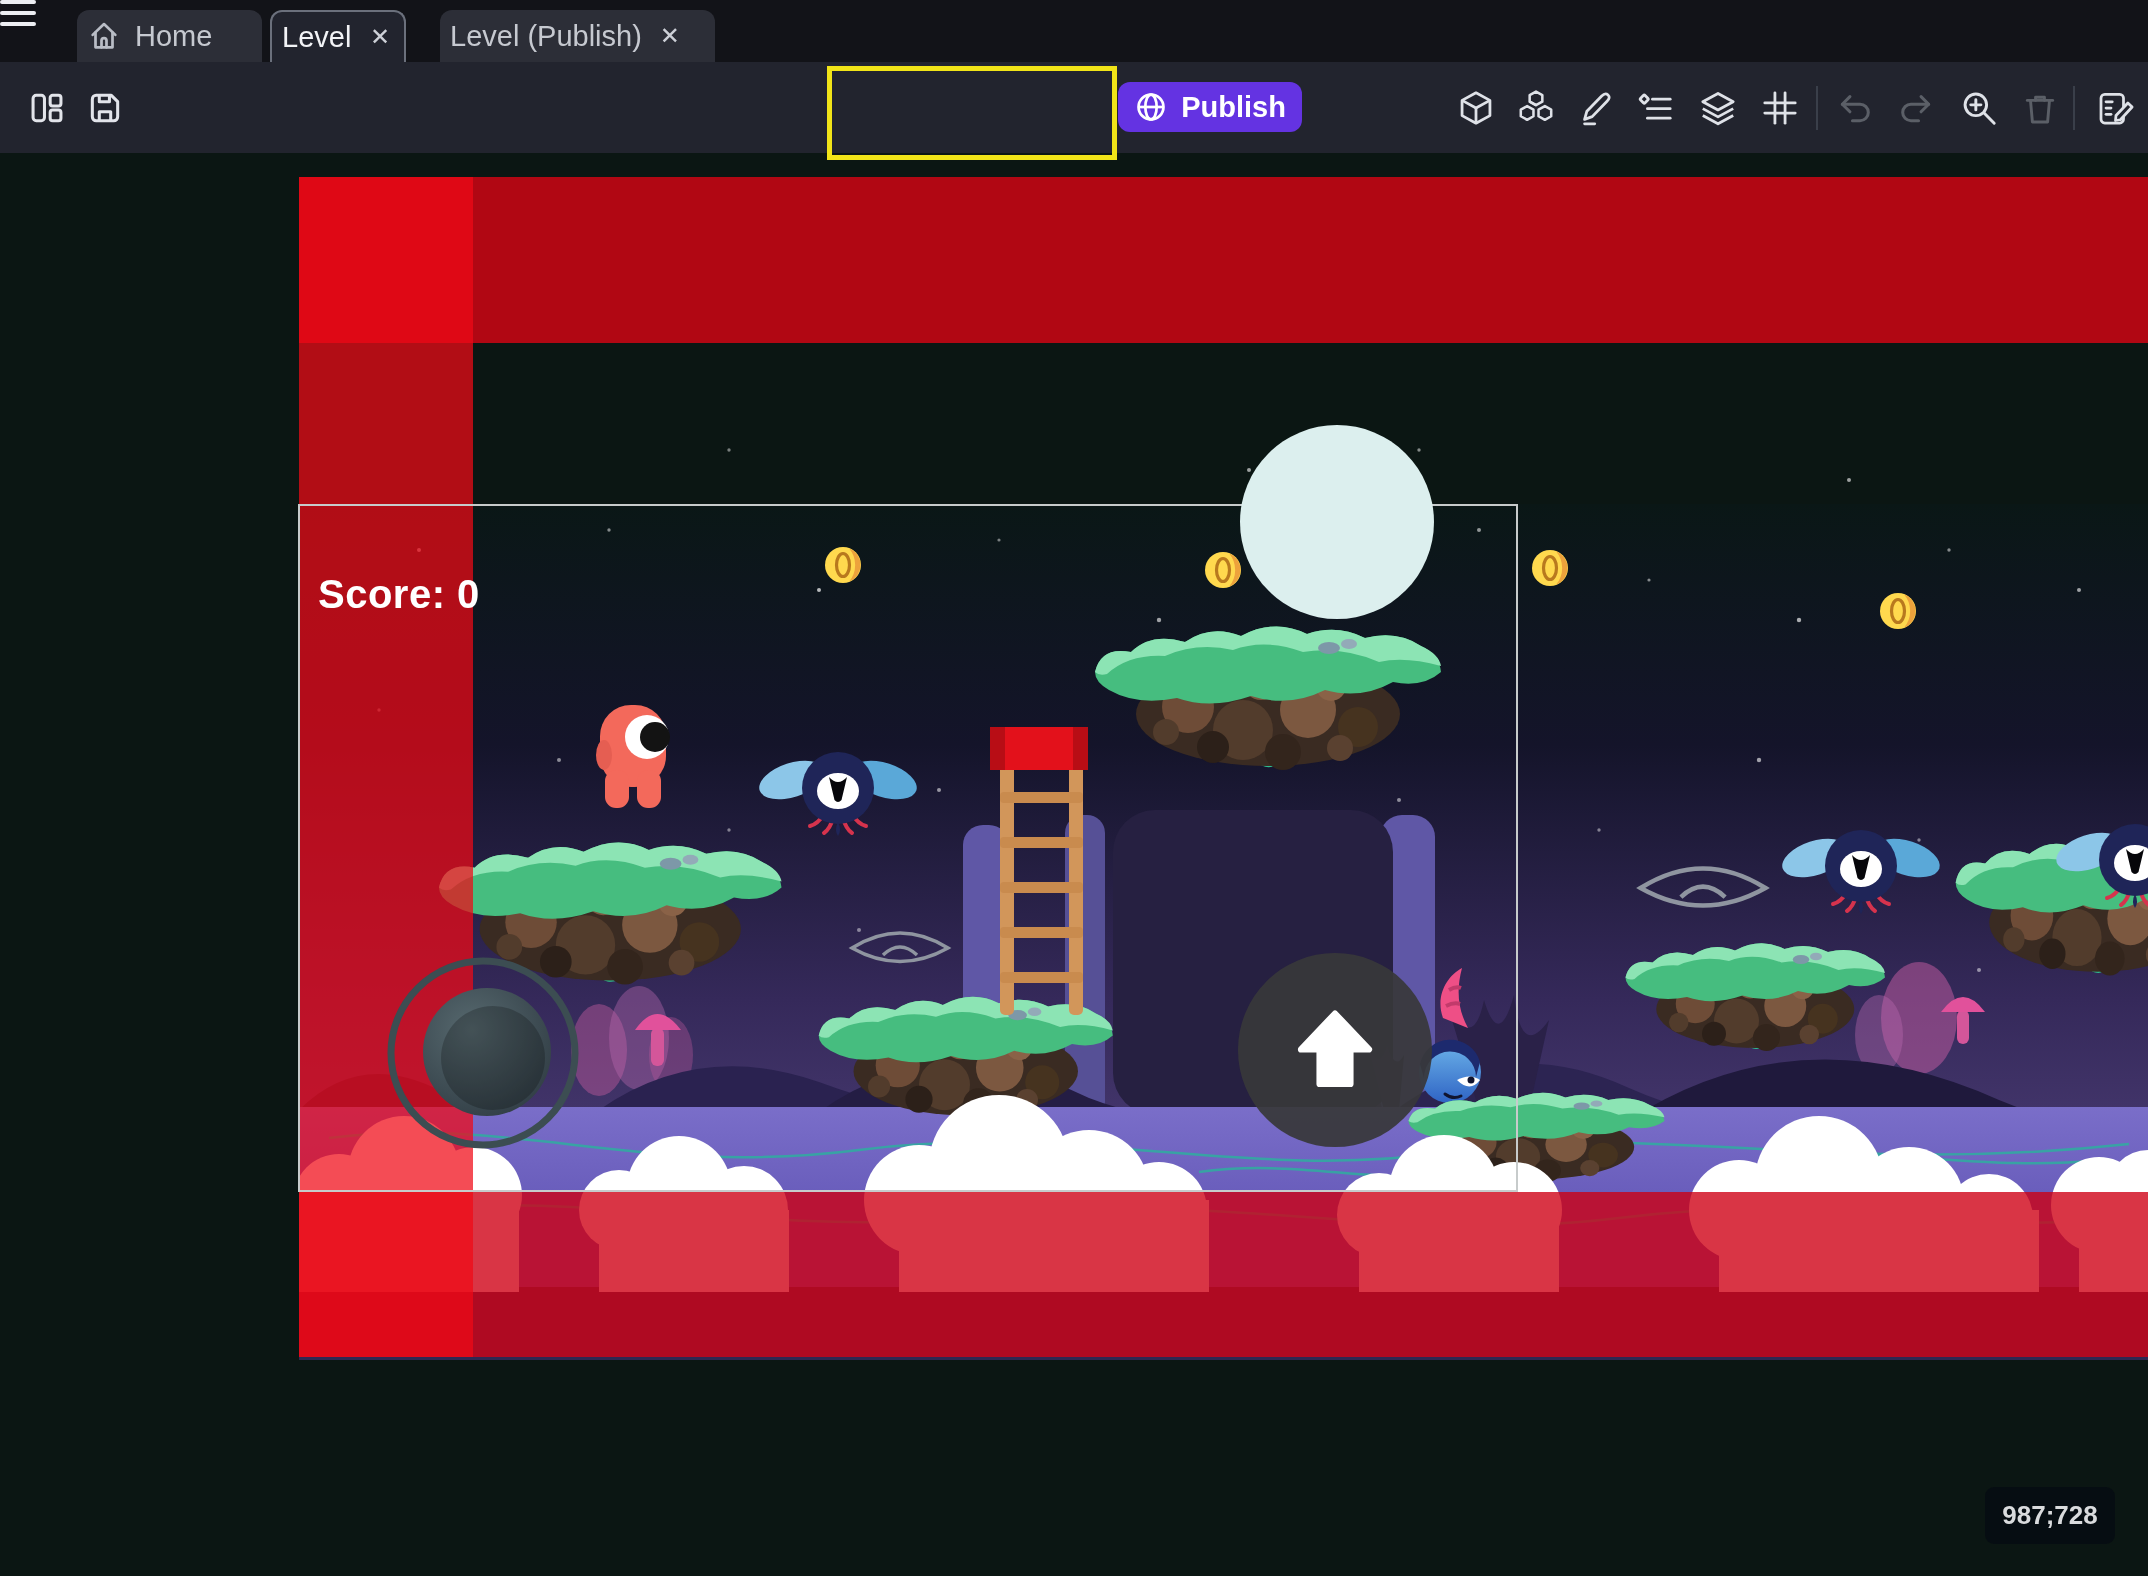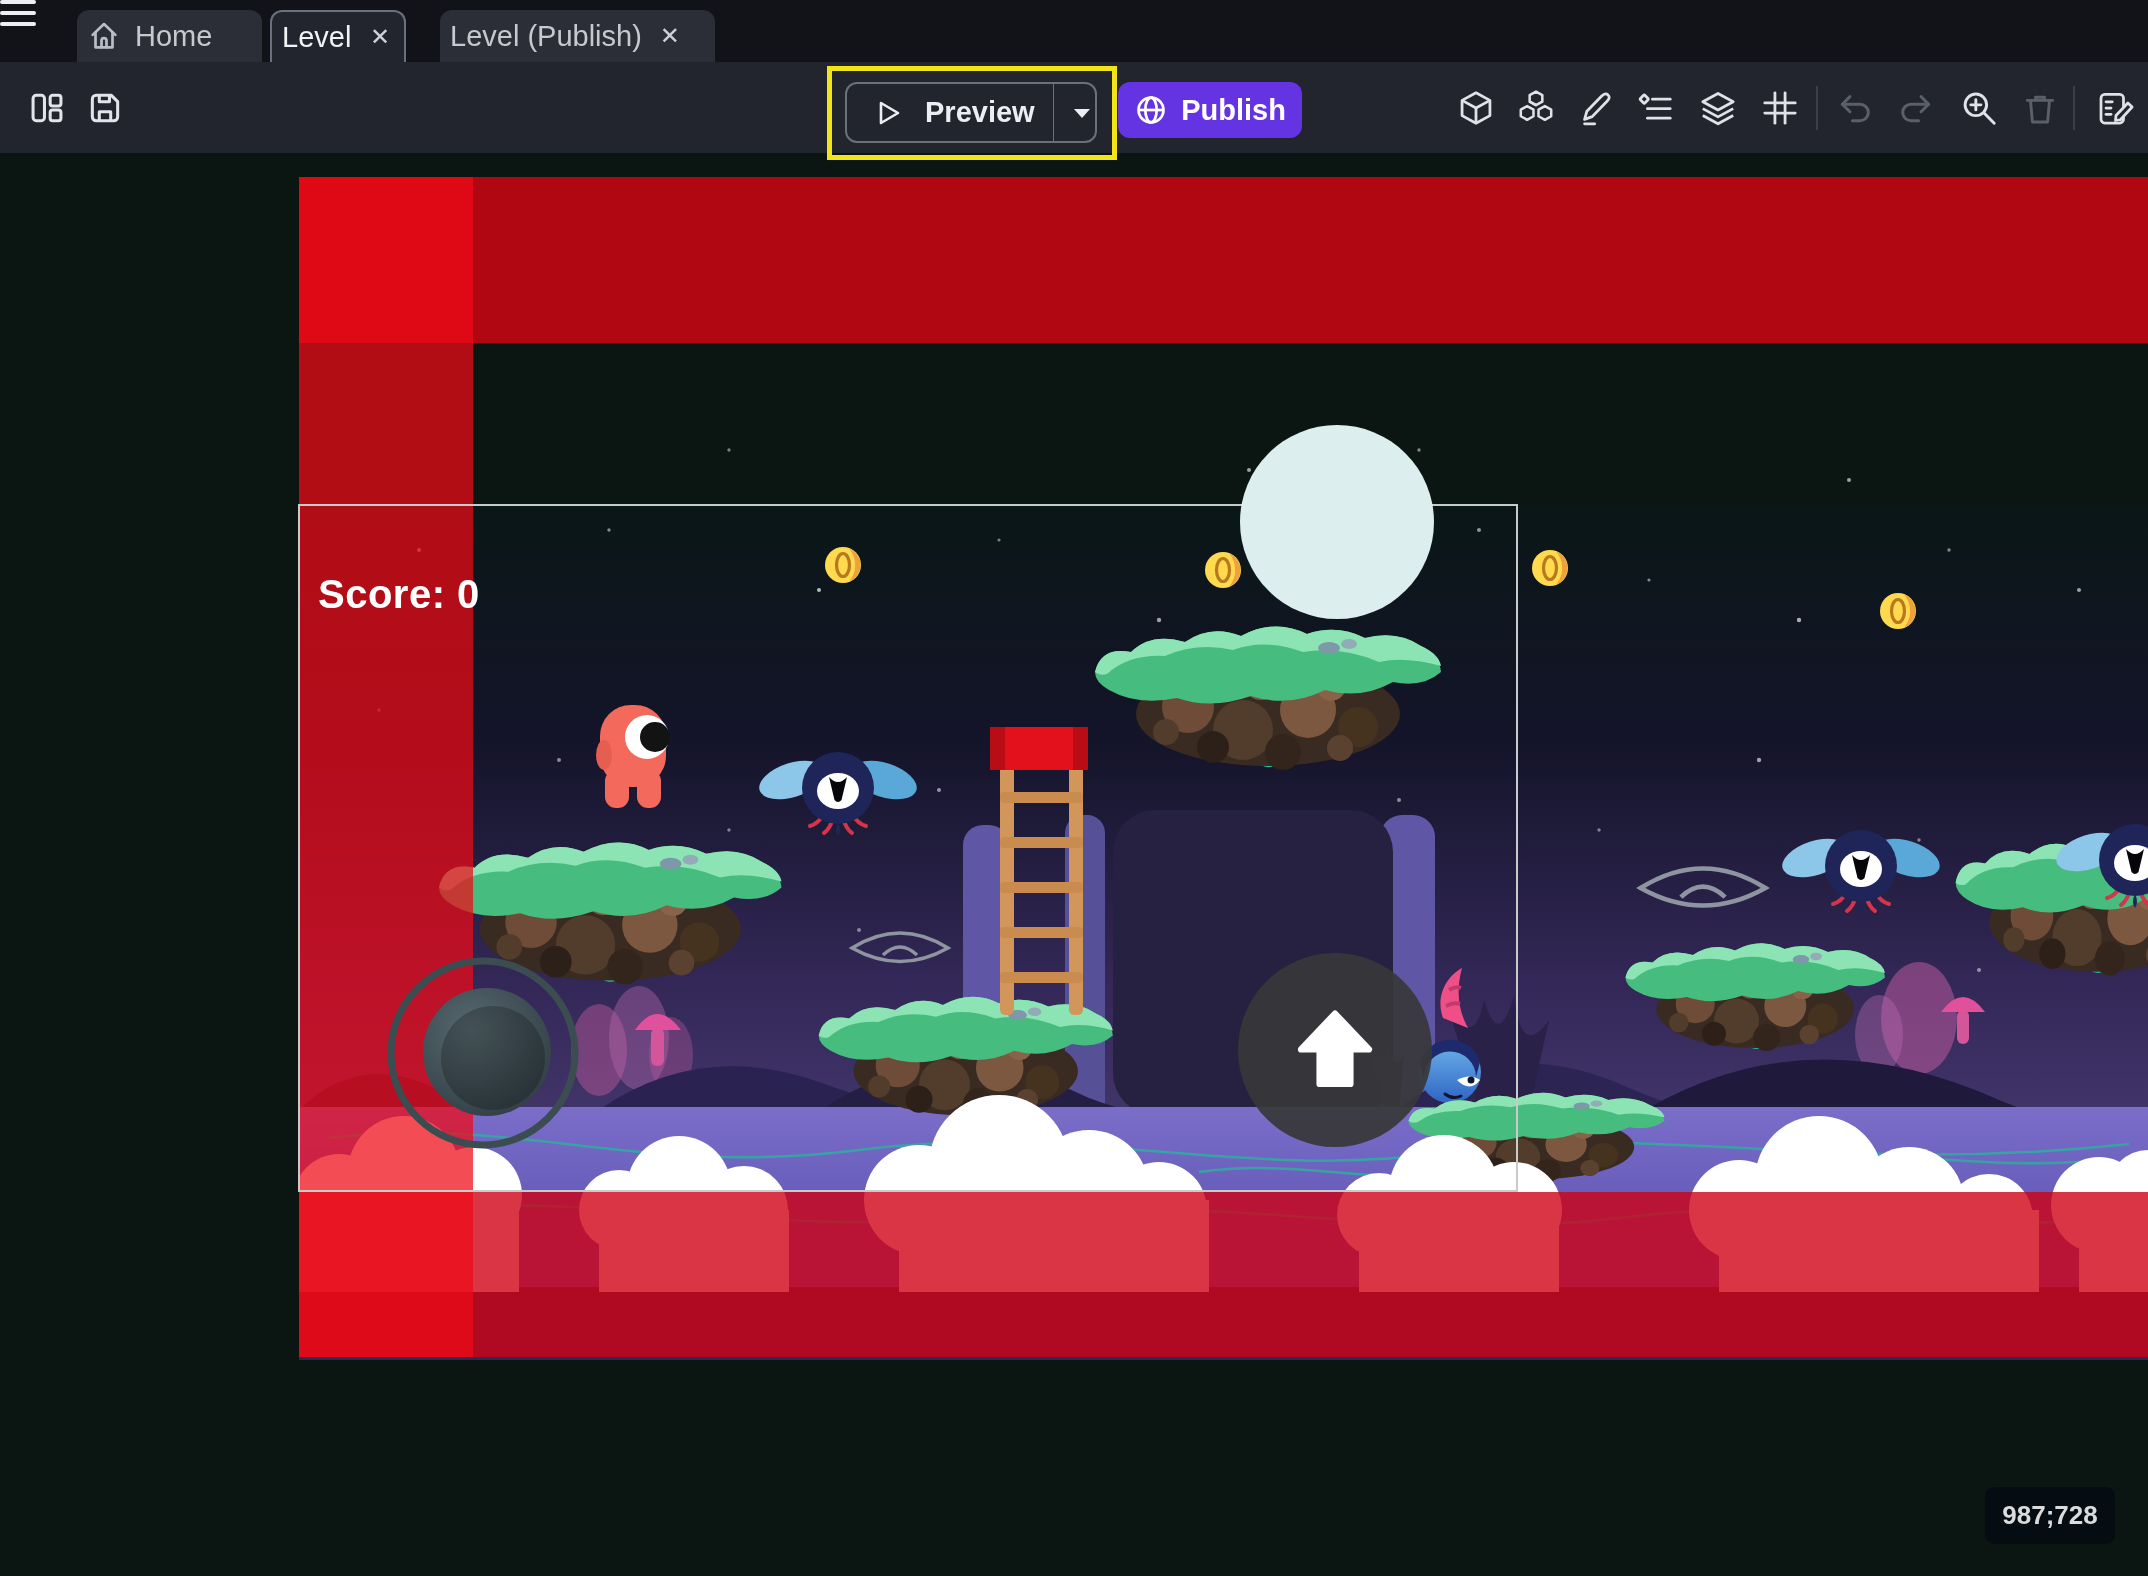--- a/index.html
+++ b/index.html
@@ -15,21 +15,21 @@
   #hamburger{left:22px;top:18px;width:36px;height:26px;display:flex;flex-direction:column;justify-content:space-between;cursor:pointer;}
   #hamburger span{display:block;height:4px;border-radius:2px;background:#eceef2;}
   
   #toolbar{left:0;top:62px;width:2148px;height:91px;background:#22242e;z-index:29;}
   .tbtn{display:flex;align-items:center;justify-content:center;cursor:pointer;}
   .vdiv{position:absolute;top:24px;width:2px;height:44px;background:#3a3f4a;}
   #preview-highlight{left:827px;top:4px;width:290px;height:94px;border:5px solid #f1e418;box-sizing:border-box;z-index:3;}
   #preview-btn{left:845px;top:20px;width:252px;height:61px;border:2px solid #6a707c;border-radius:12px;
      box-sizing:border-box;display:flex;align-items:center;color:#eceef4;font-weight:bold;font-size:29px;cursor:pointer;z-index:4;}
   #preview-btn .pv-divider{width:2px;height:100%;background:#6a707c;margin-left:18px;}
-  #publish-btn{left:1118px;top:20px;width:184px;height:56px;border-radius:12px;background:#6433e2;
+  #publish-btn{left:1118px;top:20px;width:184px;height:50px;border-radius:12px;background:#6433e2;
      display:flex;align-items:center;justify-content:center;gap:13px;color:#fff;font-weight:bold;font-size:29px;cursor:pointer;z-index:4;}
   
   #canvas{left:0;top:153px;width:2148px;height:1423px;background:#0b1613;z-index:1;overflow:hidden;}
   #scene{left:299px;top:257px;width:1849px;height:950px;z-index:1;}
   #band-top{left:299px;top:24px;width:1849px;height:166px;background:#b10713;z-index:2;}
   #band-bottom{left:299px;top:1039px;width:1849px;height:165px;background:rgba(208,2,22,0.80);z-index:2;}
   #red-strip{left:299px;top:24px;width:174px;height:1180px;background:rgba(240,10,22,0.73);z-index:3;}
   #camera-frame{left:298px;top:351px;width:1220px;height:688px;border:2px solid #c7cbcb;box-sizing:border-box;z-index:4;}
   #moon{left:1240px;top:272px;width:194px;height:194px;border-radius:50%;background:#dcefee;z-index:5;}
   #score{left:318px;top:371px;font-size:40px;font-weight:bold;color:#fff;z-index:6;letter-spacing:.5px;margin-top:48px;}
@@ -80,34 +80,20 @@
   </div>
   <div class="tbtn abs" style="left:85px;top:26px;width:40px;height:40px;">
     <svg width="38" height="38" viewBox="0 0 30 30" fill="none" stroke="#e2e4ea" stroke-width="2.4" stroke-linejoin="round">
       <path d="M5,8 a3,3 0 0 1 3,-3 H20 L25,10 V22 a3,3 0 0 1 -3,3 H8 a3,3 0 0 1 -3,-3 Z"></path>
       <path d="M10.5,5 v5 h8 v-5"></path>
         <path d="M10.5,25 v-7 h9 v7"></path>
     </svg>
   </div>
 
   <div id="preview-highlight" class="abs"></div>
-  <div id="preview-btn" class="abs">
-    <span style="margin-left:26px;display:flex;">
-      <svg width="30" height="30" viewBox="0 0 30 30" fill="none" stroke="#eceef4" stroke-width="2.6" stroke-linejoin="round">
-          <path d="M8,5 L25,15 L8,25 Z"></path>
-        </svg>
-    </span>
-    <span style="margin-left:22px;">Preview</span>
-    <span class="pv-divider"></span>
-    <span style="margin-left:16px;display:flex;">
-      <svg width="26" height="26" viewBox="0 0 26 26">
-          <path d="M5,9 L13,18 L21,9 Z" fill="#eceef4"></path>
-        </svg>
-    </span>
-  </div>
 
   <div id="publish-btn" class="abs">
     <span style="display:flex;">
       <svg width="34" height="34" viewBox="0 0 30 30" fill="none" stroke="#fff" stroke-width="2.4">
         <circle cx="15" cy="15" r="11"></circle>
           <ellipse cx="15" cy="15" rx="5" ry="11"></ellipse>
           <path d="M4,15 H26"></path>
       </svg>
     </span>
     <span>Publish</span>

